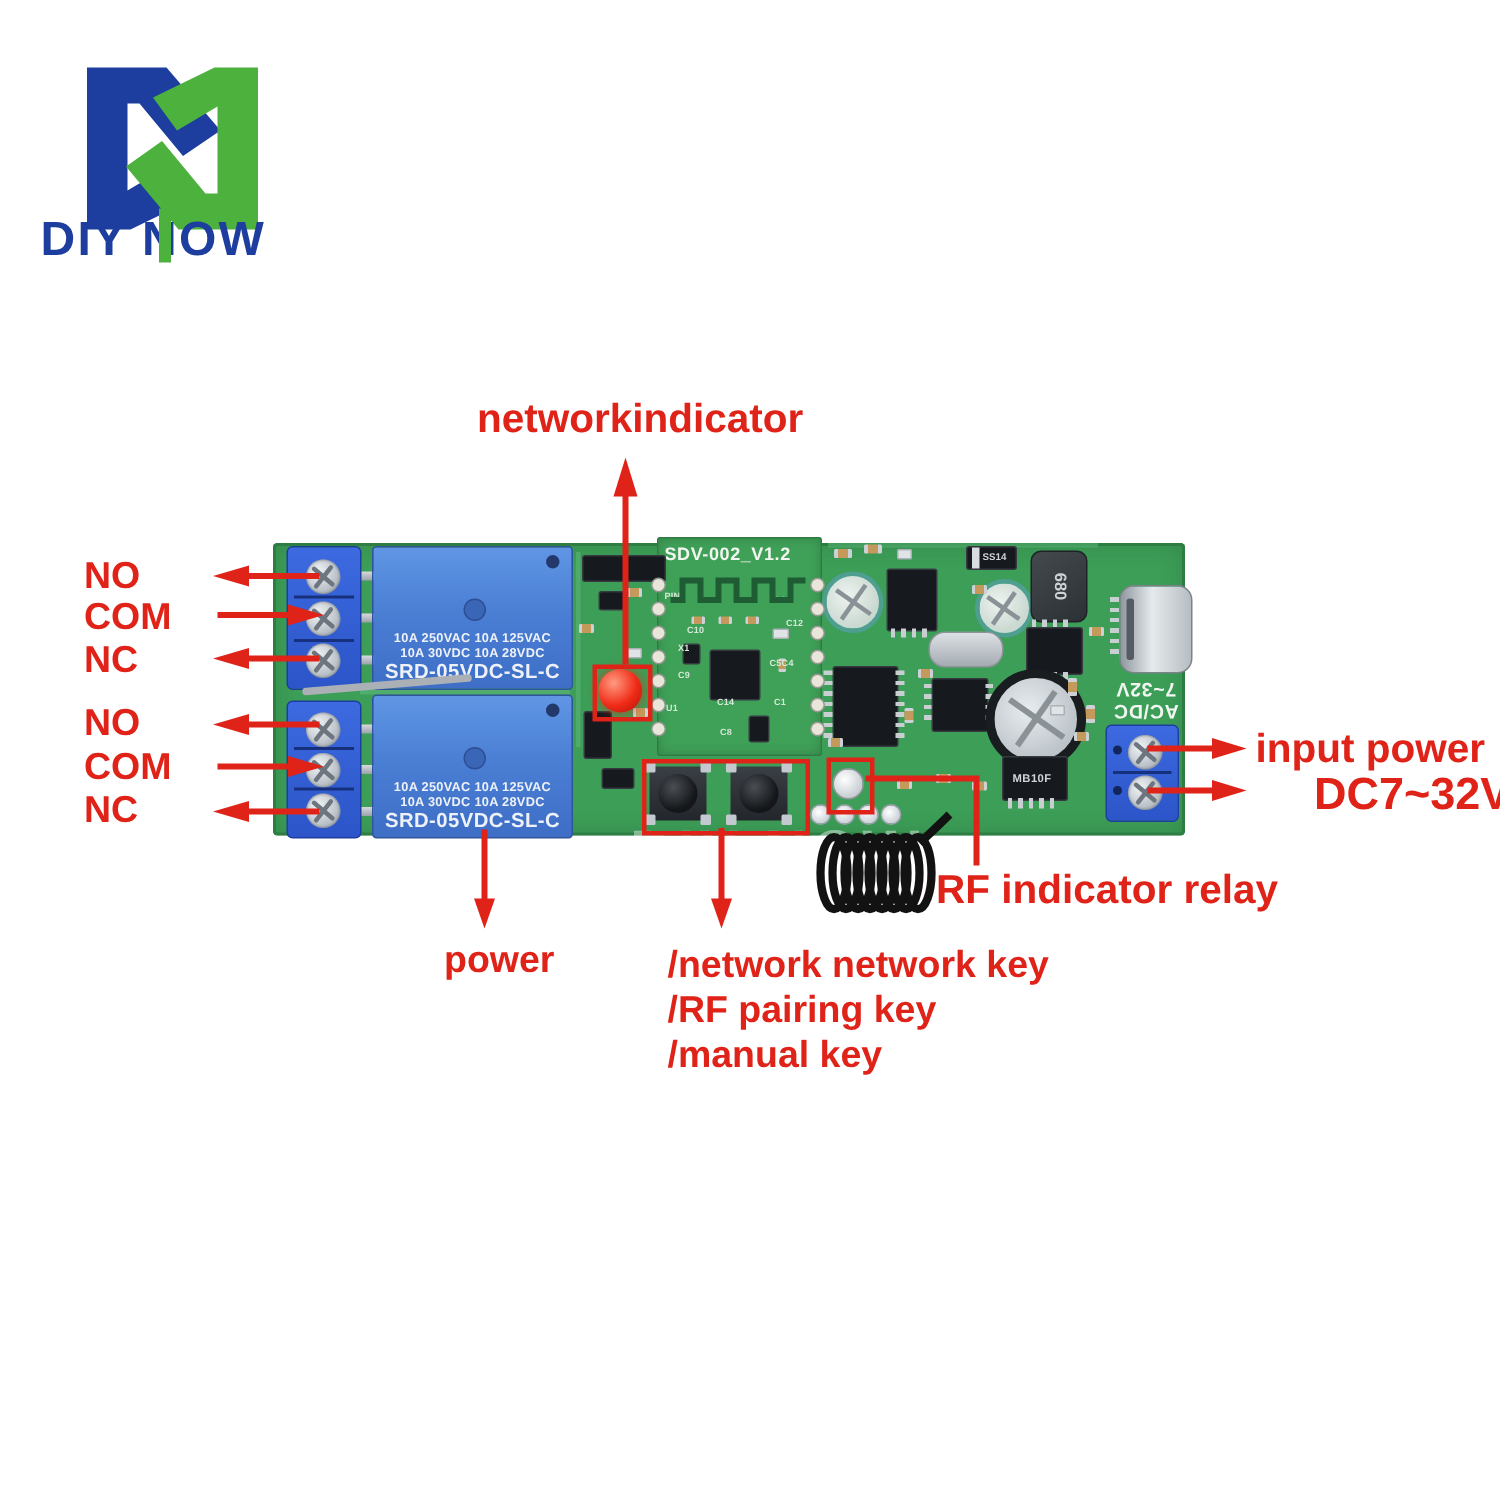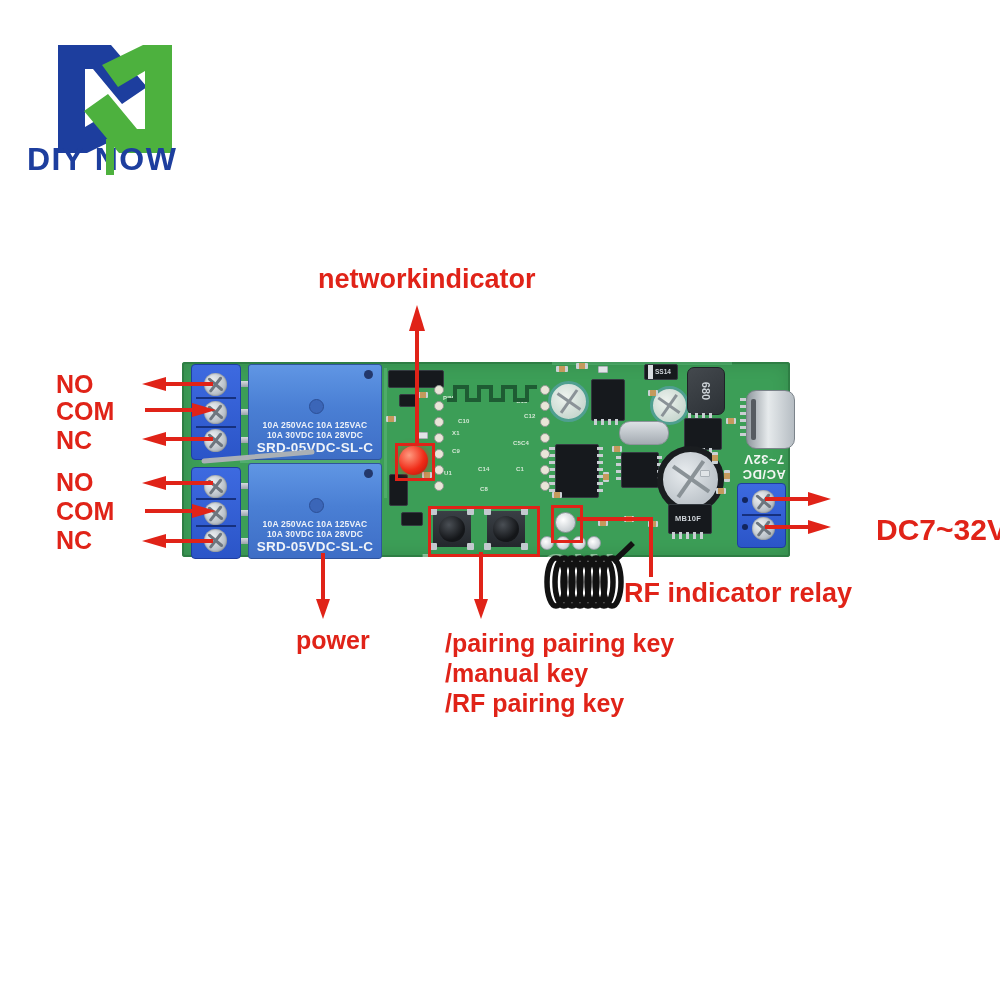--- a/index.html
+++ b/index.html
@@ -103,20 +103,31 @@
   <div class="relay" style="left:248px;top:463px;width:132px;height:94px;">
     <div class="abs" style="right:8px;top:5px;width:9px;height:9px;border-radius:50%;background:#23386b;"></div>
     <div class="abs" style="left:60px;top:34px;width:13px;height:13px;border-radius:50%;background:#3b66b8;border:1px solid #2c4f96;"></div>
     <div class="relay-text" style="top:55px;">
       <div>10A 250VAC 10A 125VAC</div>
       <div>10A 30VDC 10A 28VDC</div>
       <div class="relay-model">SRD-05VDC-SL-C</div>
     </div>
   </div>
 
+  <div class="abs" style="left:438px;top:358px;width:108px;height:144px;background:#3fa058;border:1px solid #2e7a42;border-radius:2px;box-shadow:inset 0 0 8px rgba(0,0,0,.18);">
+    <div style="position:absolute;left:4px;top:3px;width:100px;color:#f2f6f0;font-size:12px;font-weight:bold;letter-spacing:.4px;">SDV-002_V1.2</div>
+    <div class="chip" style="left:34px;top:74px;width:32px;height:32px;"></div>
+    <div class="smd" style="left:22px;top:52px;width:9px;height:5px;"></div>
+    <div class="smd" style="left:40px;top:52px;width:9px;height:5px;"></div>
+    <div class="smd" style="left:58px;top:52px;width:9px;height:5px;"></div>
+    <div class="smdw" style="left:76px;top:60px;width:9px;height:5px;"></div>
+    <div class="smdv" style="left:80px;top:80px;width:5px;height:9px;"></div>
+    <div class="chip" style="left:16px;top:70px;width:10px;height:12px;"></div>
+    <div class="chip" style="left:60px;top:118px;width:12px;height:16px;"></div>
+  </div>
 
   <span class="ref" style="left:443px;top:395px;">PIN1</span>
   <span class="ref" style="left:516px;top:398px;">C13</span>
   <span class="ref" style="left:524px;top:413px;">C12</span>
   <span class="ref" style="left:458px;top:418px;">C10</span>
   <span class="ref" style="left:452px;top:430px;">X1</span>
   <span class="ref" style="left:452px;top:448px;">C9</span>
   <span class="ref" style="left:513px;top:440px;">C5C4</span>
   <span class="ref" style="left:478px;top:466px;">C14</span>
   <span class="ref" style="left:516px;top:466px;">C1</span>
@@ -304,20 +315,21 @@
 
   <div class="ann" style="left:318px;top:264px;font-size:27px;">networkindicator</div>
   <div class="ann" style="left:56px;top:370px;font-size:25px;">NO</div>
   <div class="ann" style="left:56px;top:397px;font-size:25px;">COM</div>
   <div class="ann" style="left:56px;top:426px;font-size:25px;">NC</div>
   <div class="ann" style="left:56px;top:468px;font-size:25px;">NO</div>
   <div class="ann" style="left:56px;top:497px;font-size:25px;">COM</div>
   <div class="ann" style="left:56px;top:526px;font-size:25px;">NC</div>
   <div class="ann" style="left:296px;top:626px;font-size:25px;">power</div>
   <div class="ann" style="left:445px;top:628px;font-size:25px;line-height:30px;">
-    <div>/pairing pairing key</div>
+    <div>/network network key</div>
+    <div>/RF pairing key</div>
     <div>/manual key</div>
-    <div>/RF pairing key</div>
   </div>
   <div class="ann" style="left:624px;top:578px;font-size:27px;">RF indicator relay</div>
+  <div class="ann" style="left:837px;top:484px;font-size:27px;">input power</div>
   <div class="ann" style="left:876px;top:513px;font-size:30px;">DC7~32V</div>
 
 </div>
 
 </body></html>

